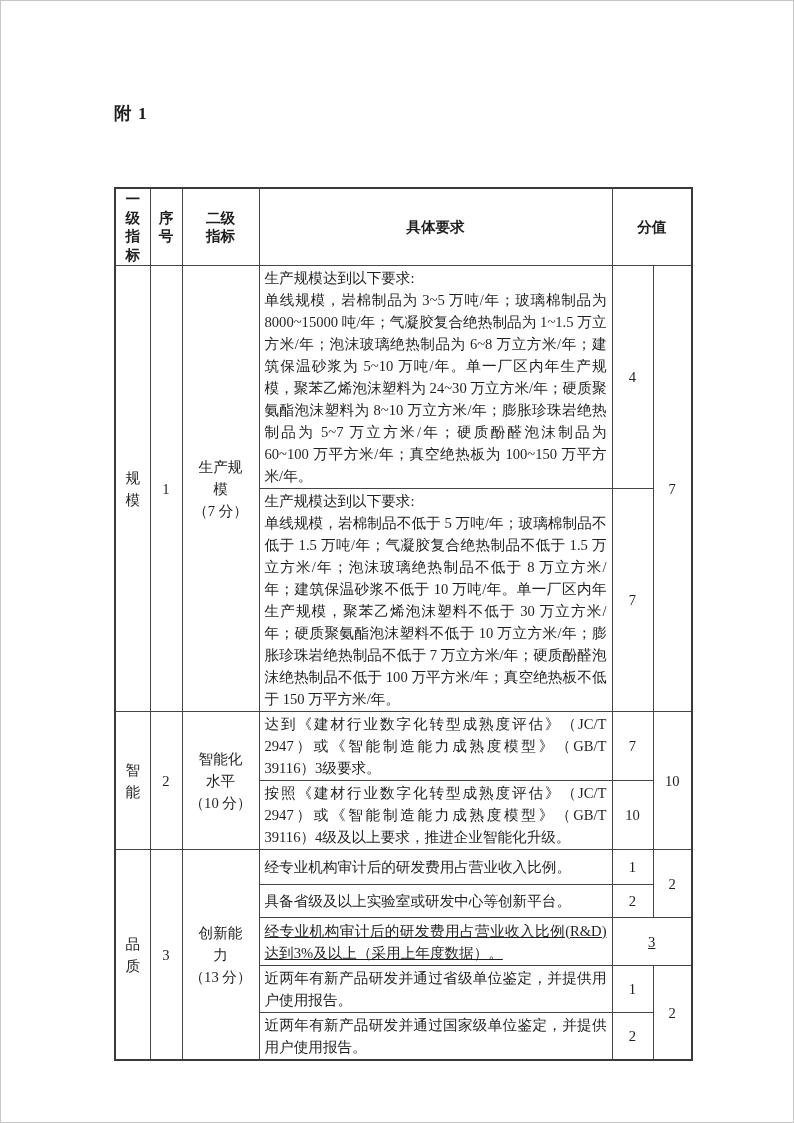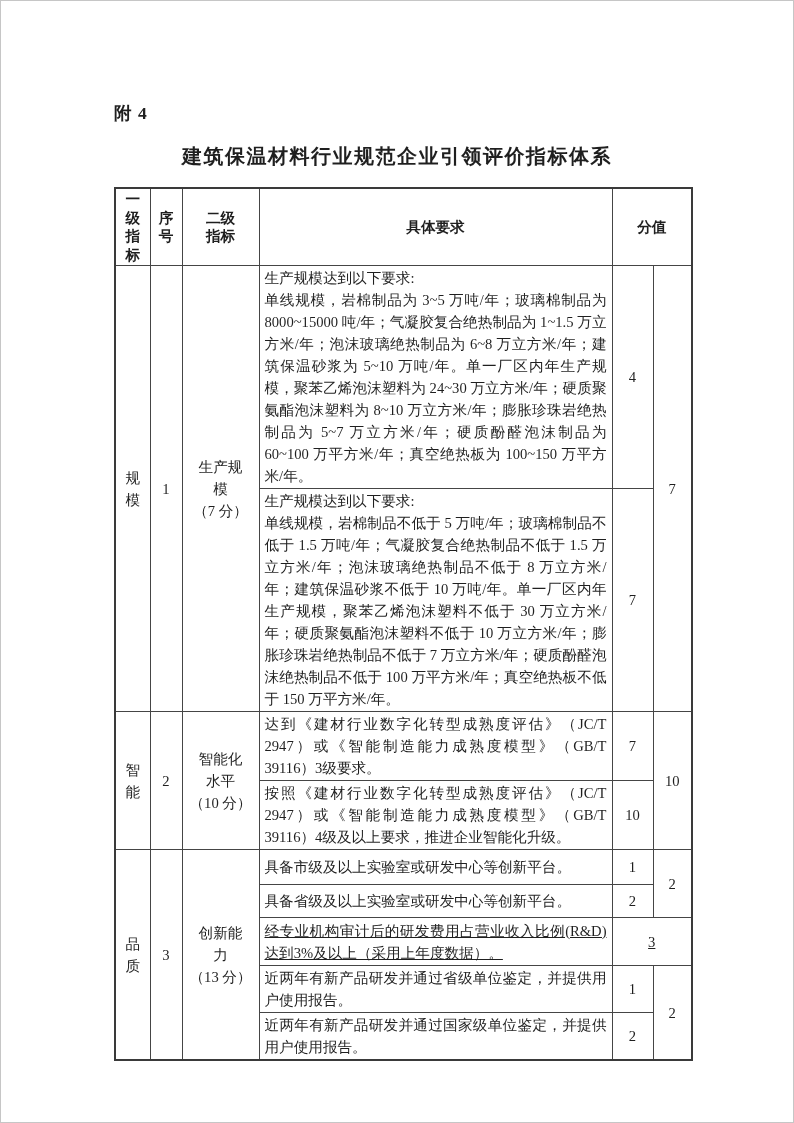--- a/index.html
+++ b/index.html
@@ -102,23 +102,22 @@
     width: 100%;
     text-align: center;
     font-size: 13.5px;
   }
 </style>
 </head>
 <body>
 
 <div class="page">
 
-  <div class="appendix-label">附 4</div>
-
-  <div class="doc-title">建筑保温材料行业规范企业引领评价指标体系</div>
+  <div class="appendix-label">附 1</div>
+
 
   <table class="indicator-table">
     <colgroup>
       <col style="width:35px">
       <col style="width:32px">
       <col style="width:77px">
       <col style="width:353px">
       <col style="width:41px">
       <col style="width:39px">
     </colgroup>
@@ -172,21 +171,21 @@
         <td class="cell-score">10</td>
       </tr>
 
       <tr class="row-r5">
         <td class="cell-group" rowspan="5">品
 质</td>
         <td class="cell-group" rowspan="5">3</td>
         <td class="cell-group" rowspan="5">创新能
 力
 （13 分）</td>
-        <td class="cell-req">具备市级及以上实验室或研发中心等创新平台。</td>
+        <td class="cell-req">经专业机构审计后的研发费用占营业收入比例。</td>
         <td class="cell-score">1</td>
         <td class="cell-score" rowspan="2">2</td>
       </tr>
       <tr class="row-r6">
         <td class="cell-req">具备省级及以上实验室或研发中心等创新平台。</td>
         <td class="cell-score">2</td>
       </tr>
       <tr class="row-r7">
         <td class="cell-req">经专业机构审计后的研发费用占营业收入比例(R&amp;D)达到3%及以上（采用上年度数据）。</td>
         <td class="cell-score" colspan="2">3</td>

